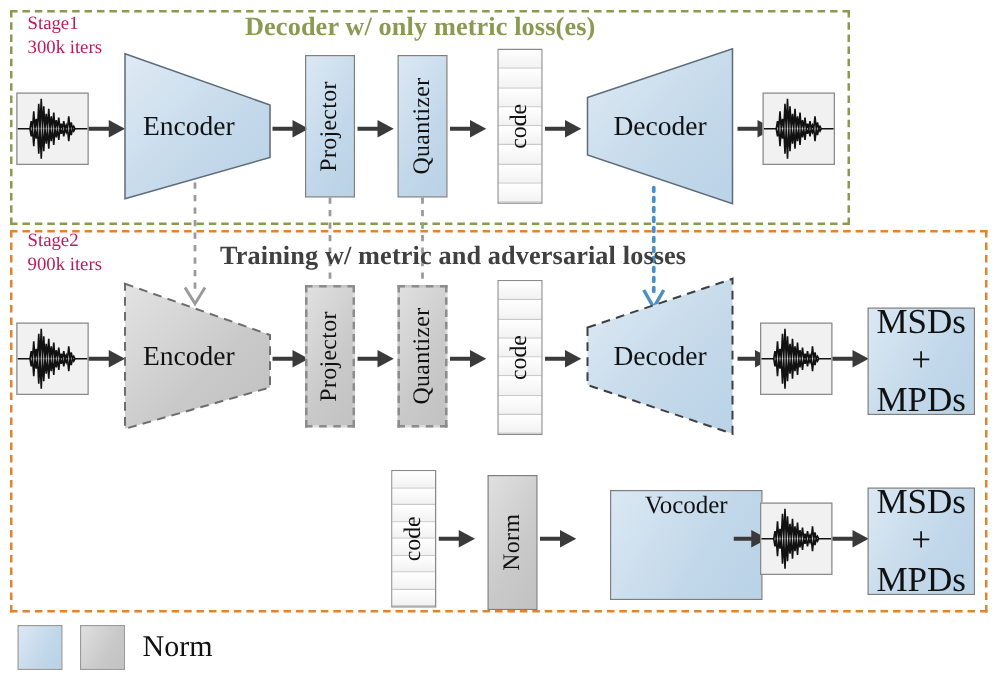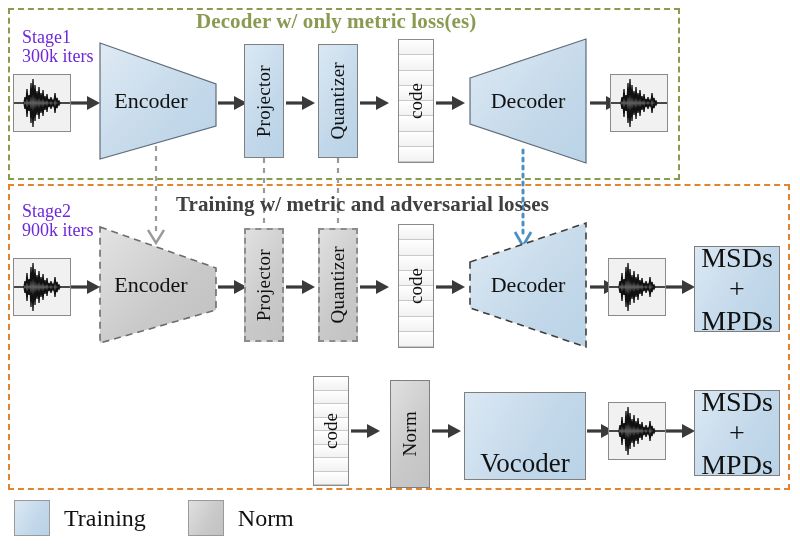--- a/index.html
+++ b/index.html
@@ -5,38 +5,38 @@
   html,body{margin:0;padding:0;background:#ffffff;}
   body{width:800px;height:545px;position:relative;overflow:hidden;
        font-family:"Liberation Serif",serif;}
   .abs{position:absolute;box-sizing:border-box;}
 
   
   .stage-box{border-style:dashed;border-width:2px;background:transparent;}
   #stage1-box{left:8px;top:8px;width:672px;height:172px;border-color:#8a9a51;}
   #stage2-box{left:8px;top:184px;width:782px;height:306px;border-color:#e2842c;}
 
-  .stage-tag{font-size:18px;color:#6d28d9;line-height:19px;white-space:nowrap;margin-top:18px;}
+  .stage-tag{font-size:15px;color:#be185d;line-height:19px;white-space:nowrap;}
 
   .stage-title{font-weight:bold;font-size:21px;white-space:nowrap;
                letter-spacing:.1px;}
   #stage1-title{color:#8a9a51;left:196px;top:9px;}
   #stage2-title{color:#404040;left:176px;top:192px;}
 
   
   .blue-fill{background:linear-gradient(120deg,#dbe8f3 0%,#c2d8ea 60%,#b9d2e6 100%);}
   .gray-fill{background:linear-gradient(120deg,#e0e0e0 0%,#c9c9c9 60%,#c2c2c2 100%);}
 
   .vbox{border:1px solid #7f7f7f;display:flex;align-items:center;justify-content:center;}
   .vbox span{writing-mode:vertical-rl;transform:rotate(180deg);
              font-size:19px;color:#111;letter-spacing:.3px;}
   .vbox.dashed{border:2px dashed #8c8c8c;}
 
-  .hbox{border:1px solid #7f7f7f;display:flex;align-items:flex-end;justify-content:center;
-        font-size:27px;color:#111;}
+  .hbox{border:1px solid #7f7f7f;display:flex;align-items:flex-start;justify-content:center;
+        font-size:20px;color:#111;margin-left:24px;}
 
   
   .trap{position:absolute;}
   .trap svg{display:block;overflow:visible;}
   .trap .lbl{position:absolute;left:0;right:0;top:50%;transform:translateY(-50%);
              text-align:center;font-size:22px;color:#111;}
 
   
   .codestack{border:1px solid #8a8a8a;background:#fff;display:flex;flex-direction:column;}
   .codestack i{flex:1;border-bottom:1px solid #c9c9c9;display:block;
@@ -393,16 +393,15 @@
 </div>
 
 <div class="abs disc blue-fill" style="left:694px;top:390px;width:86px;height:86px;">
   <em>MSDs</em>
   <em>+</em>
   <em>MPDs</em>
 </div>
 
 <div class="abs" id="legend">
   <div class="lg-sw blue-fill"></div>
-  <div class="lg-tx">Training</div>
   <div class="lg-sw gray-fill"></div>
   <div class="lg-tx">Norm</div>
 </div>
 
 </body></html>

